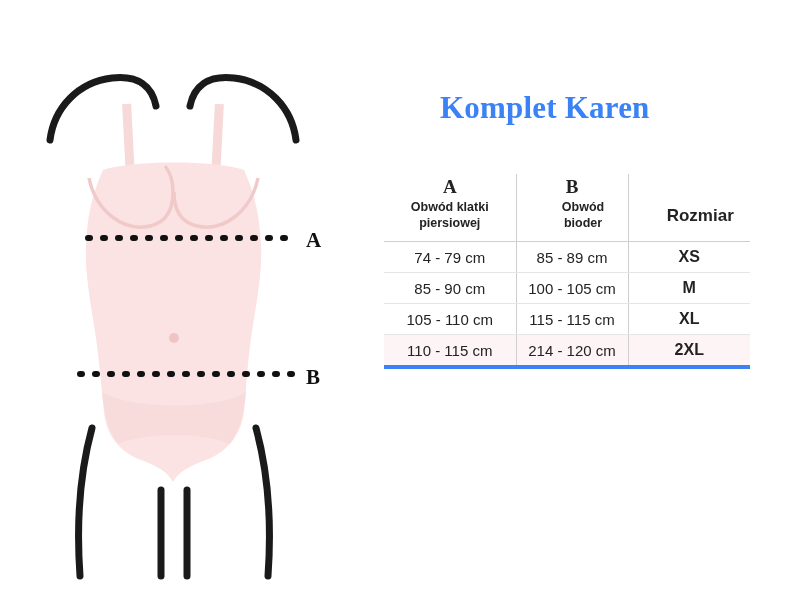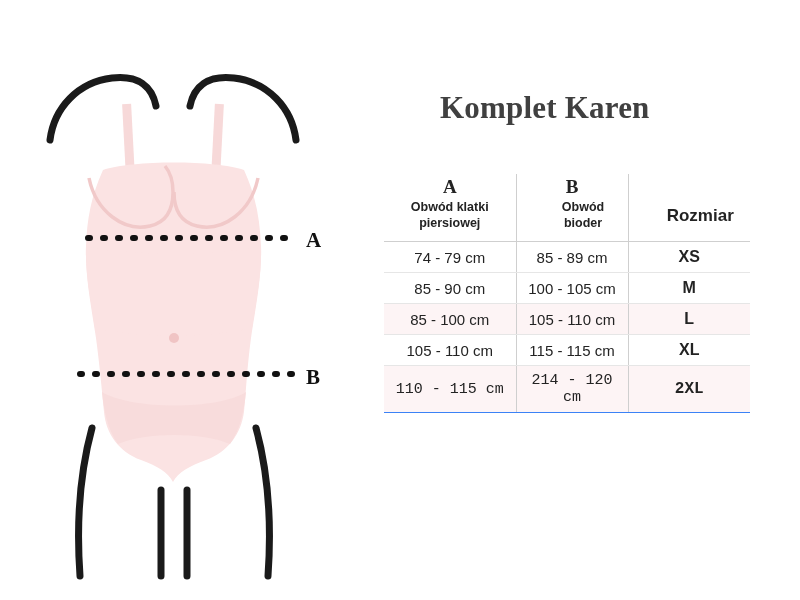--- a/index.html
+++ b/index.html
@@ -37,21 +37,21 @@
   
   #right-panel {
     position: absolute;
     left: 384px; top: 90px;
     width: 398px;
   }
   #title {
     font-family: "Liberation Serif", serif;
     font-weight: bold;
     font-size: 31px;
-    color: #404040;
+    color: #3b82f6;
     letter-spacing: 0.2px;
     margin: 0 0 48px 56px;
   }
 
   table#size-table {
     border-collapse: collapse;
     width: 366px;
     margin-left: 0;
   }
   table#size-table col.c1 { width: 132px; }
@@ -99,22 +99,21 @@
     border-bottom: 1px solid #e6e6e6;
   }
   #size-table tbody td.size-col {
     font-weight: bold;
     font-size: 16px;
   }
   #size-table tbody tr.alt td {
     background: #fdf4f5;
   }
   #size-table tbody tr:last-child td {
-    border-bottom: 1px solid #3b82f6;
-    font-family: Liberation Mono, monospace;
+    border-bottom: 4px solid #3b82f6;
   }
 </style>
 </head>
 <body>
 
 <div id="page">
 
   <div id="illustration">
     <svg width="360" height="560" viewBox="0 0 360 560" xmlns="http://www.w3.org/2000/svg">
 
@@ -200,25 +199,20 @@
       <tr>
             <td>74 - 79 cm</td>
             <td class="vline-l">85 - 89 cm</td>
             <td class="vline-l size-col">XS</td>
           </tr>
           <tr>
             <td>85 - 90 cm</td>
             <td class="vline-l">100 - 105 cm</td>
             <td class="vline-l size-col">M</td>
           </tr>
-          <tr class="alt">
-            <td>85 - 100 cm</td>
-            <td class="vline-l">105 - 110 cm</td>
-            <td class="vline-l size-col">L</td>
-          </tr>
           <tr>
             <td>105 - 110 cm</td>
             <td class="vline-l">115 - 115 cm</td>
             <td class="vline-l size-col">XL</td>
           </tr>
           <tr class="alt">
             <td>110 - 115 cm</td>
             <td class="vline-l">214 - 120 cm</td>
             <td class="vline-l size-col">2XL</td>
           </tr>

